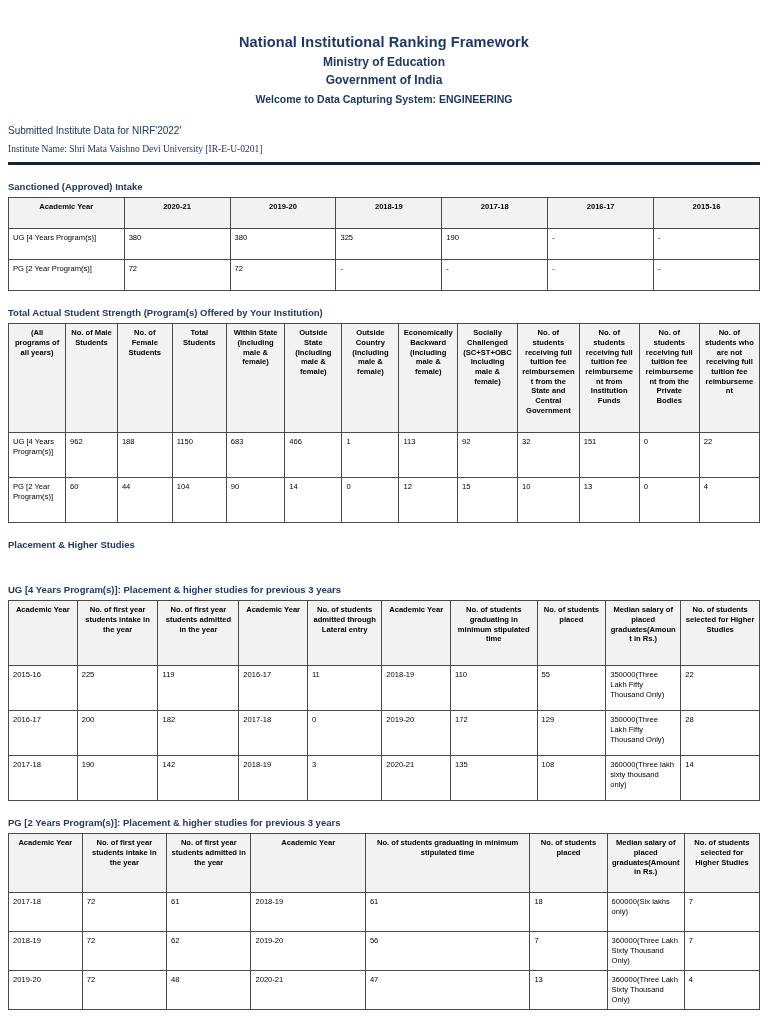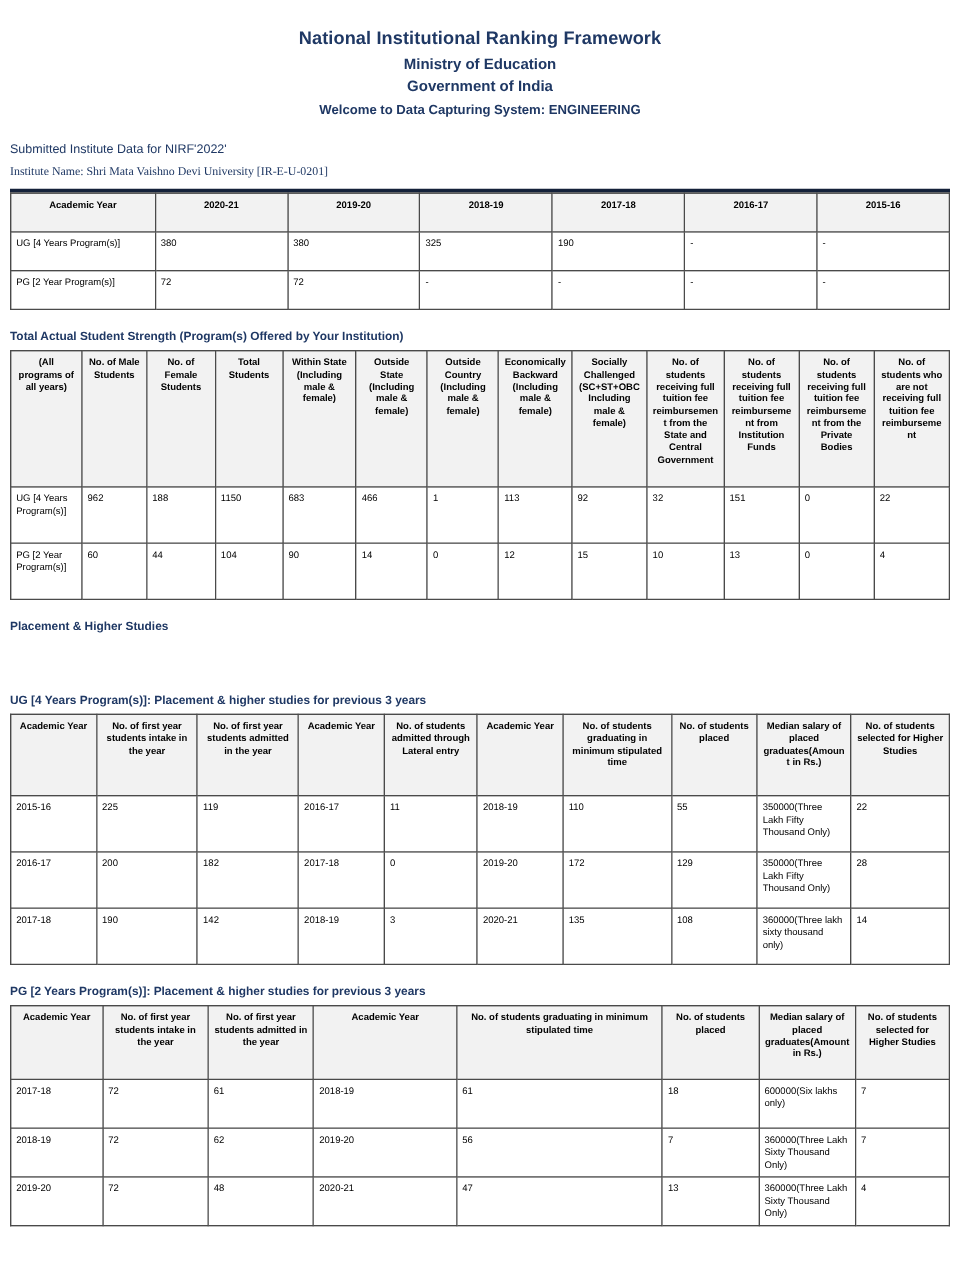--- a/index.html
+++ b/index.html
@@ -27,20 +27,21 @@
   .doc-header {
     text-align: center;
     padding-top: 22px;
   }
   .doc-title {
     font-size: 14.5px;
     font-weight: bold;
     color: #1F3864;
     letter-spacing: 0.1px;
     line-height: 1.35;
+    margin-top: 11px;
   }
   .doc-sub {
     font-size: 12px;
     font-weight: bold;
     color: #1F3864;
     line-height: 1.55;
   }
   .doc-welcome {
     font-size: 10.5px;
     font-weight: bold;
@@ -73,21 +74,21 @@
   }
 
   
   .section-title {
     font-size: 9.5px;
     font-weight: bold;
     color: #1F3864;
     margin: 16px 0 5px 0;
   }
   .section-title.plain {
-    margin-bottom: 14px;
+    margin-bottom: 0;
   }
   .spacer-sm { height: 18px; }
 
   
   table.nirf {
     width: 100%;
     border-collapse: collapse;
     table-layout: fixed;
     background: #737373;
   }
@@ -166,20 +167,21 @@
     <div class="doc-sub">Government of India</div>
     <div class="doc-welcome">Welcome to Data Capturing System: ENGINEERING</div>
   </div>
 
   <div class="submitted-block">
     <div class="submitted-title">Submitted Institute Data for NIRF'2022'</div>
     <div class="institute-name">Institute Name: Shri Mata Vaishno Devi University [IR-E-U-0201]</div>
   </div>
   <hr class="rule">
 
+  <div class="section-title">Sanctioned (Approved) Intake</div>
   <table class="nirf t-intake">
     <colgroup>
       <col style="width:15.4%">
         <col style="width:14.1%">
         <col style="width:14.1%">
         <col style="width:14.1%">
       <col style="width:14.1%">
         <col style="width:14.1%">
         <col style="width:14.1%">
     </colgroup>

